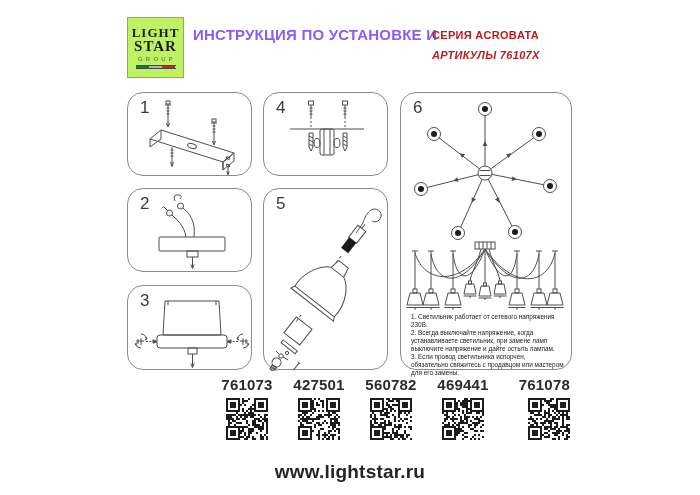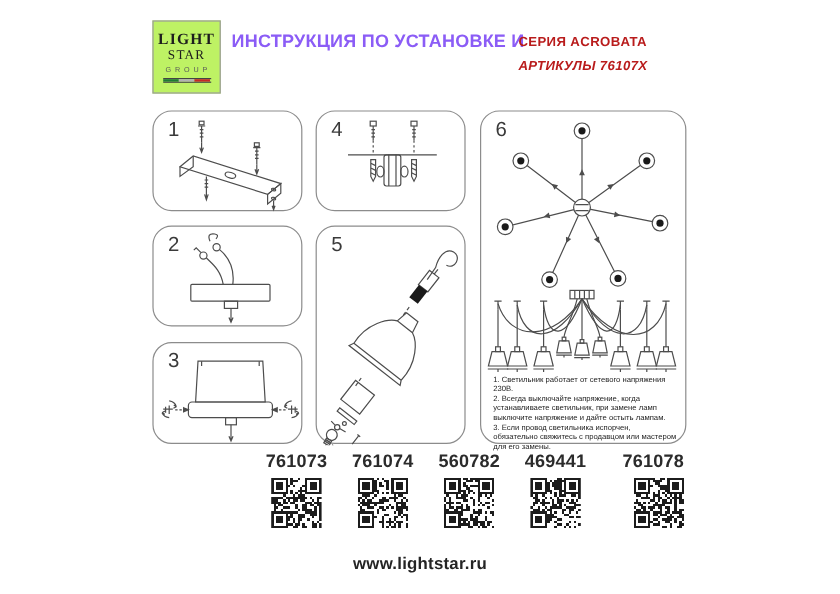--- a/index.html
+++ b/index.html
@@ -9,21 +9,21 @@
     position:relative; width:700px; height:495px; background:#ffffff;
     overflow:hidden; margin:0 auto;
   }
   
   .logo-box {
     position:absolute; left:127px; top:17px; width:57px; height:61px;
     border:1px solid #9a9a9a; background:#bef264;
     display:flex; flex-direction:column; align-items:center; justify-content:center;
   }
   .logo-word1 { font-family:"Liberation Serif","DejaVu Serif",serif; font-weight:bold; font-size:13px; letter-spacing:1px; color:#1d1d1d; line-height:13px; }
-  .logo-word2 { font-family:"Liberation Serif","DejaVu Serif",serif; font-weight:normal; font-size:11px; letter-spacing:1px; color:#1d1d1d; line-height:15px; }
+  .logo-word2 { font-family:"Liberation Serif","DejaVu Serif",serif; font-weight:bold; font-size:15px; letter-spacing:1px; color:#1d1d1d; line-height:15px; }
   .logo-word3 { font-size:6px; letter-spacing:3.2px; color:#5a5a5a; margin:2px 0 3px 3px; }
   .logo-flag { display:flex; width:40px; height:4px; border-top:1px solid #444; border-bottom:1px solid #444; }
   .logo-flag span { flex:1; height:100%; }
   .main-title {
     position:absolute; left:193px; top:25px;
     font-size:15px; font-weight:bold; color:#8b5cf6; line-height:19px; letter-spacing:0.2px;
   }
   .series-block { position:absolute; left:432px; top:29px; color:#b91c1c; }
   .series-line { font-size:11px; font-weight:bold; letter-spacing:0.3px; }
   .articles-line { font-size:11px; font-weight:bold; letter-spacing:0.3px; margin-top:8px;font-style:italic; }
@@ -48,21 +48,21 @@
   .notes p { margin:0; }
   
   .articles-row { position:absolute; left:0; top:376px; width:700px; height:70px;margin-left:40px; }
   .article-col { position:absolute; width:72px; text-align:center; }
   .article-code { font-size:15px; font-weight:bold; color:#2b2b2b; letter-spacing:0.2px; }
   .qr { display:inline-block; width:42px; height:42px; margin-top:5px; }
   .c0 { left:171px; } .c1 { left:243px; } .c2 { left:315px; } .c3 { left:387px; } .c4 { left:458px;text-align:right; }
   
   .footer-url {
     position:absolute; left:0; top:461px; width:700px; text-align:center;
-    font-size:14px; font-weight:bold; color:#242424; letter-spacing:0.2px;
+    font-size:19px; font-weight:bold; color:#242424; letter-spacing:0.2px;
   }
 </style>
 </head>
 <body>
 
 <div class="sheet">
 
   <div class="logo-box">
     <div class="logo-word1">LIGHT</div>
     <div class="logo-word2">STAR</div>
@@ -592,21 +592,21 @@
             <rect x="18" y="40" width="2" height="2"></rect>
             <rect x="20" y="40" width="2" height="2"></rect>
             <rect x="26" y="40" width="2" height="2"></rect>
             <rect x="28" y="40" width="2" height="2"></rect>
             <rect x="34" y="40" width="2" height="2"></rect>
             <rect x="36" y="40" width="2" height="2"></rect>
             <rect x="40" y="40" width="2" height="2"></rect>
           </svg></div>
     </div>
     <div class="article-col c1">
-      <div class="article-code">761074</div>
+      <div class="article-code">427501</div>
       <div class="qr"><svg width="42" height="42" viewBox="0 0 42 42" shape-rendering="crispEdges" fill="#1c1c1c">
             <rect x="0" y="0" width="2" height="2"></rect>
             <rect x="2" y="0" width="2" height="2"></rect>
             <rect x="4" y="0" width="2" height="2"></rect>
             <rect x="6" y="0" width="2" height="2"></rect>
             <rect x="8" y="0" width="2" height="2"></rect>
             <rect x="10" y="0" width="2" height="2"></rect>
             <rect x="12" y="0" width="2" height="2"></rect>
             <rect x="16" y="0" width="2" height="2"></rect>
             <rect x="20" y="0" width="2" height="2"></rect>

